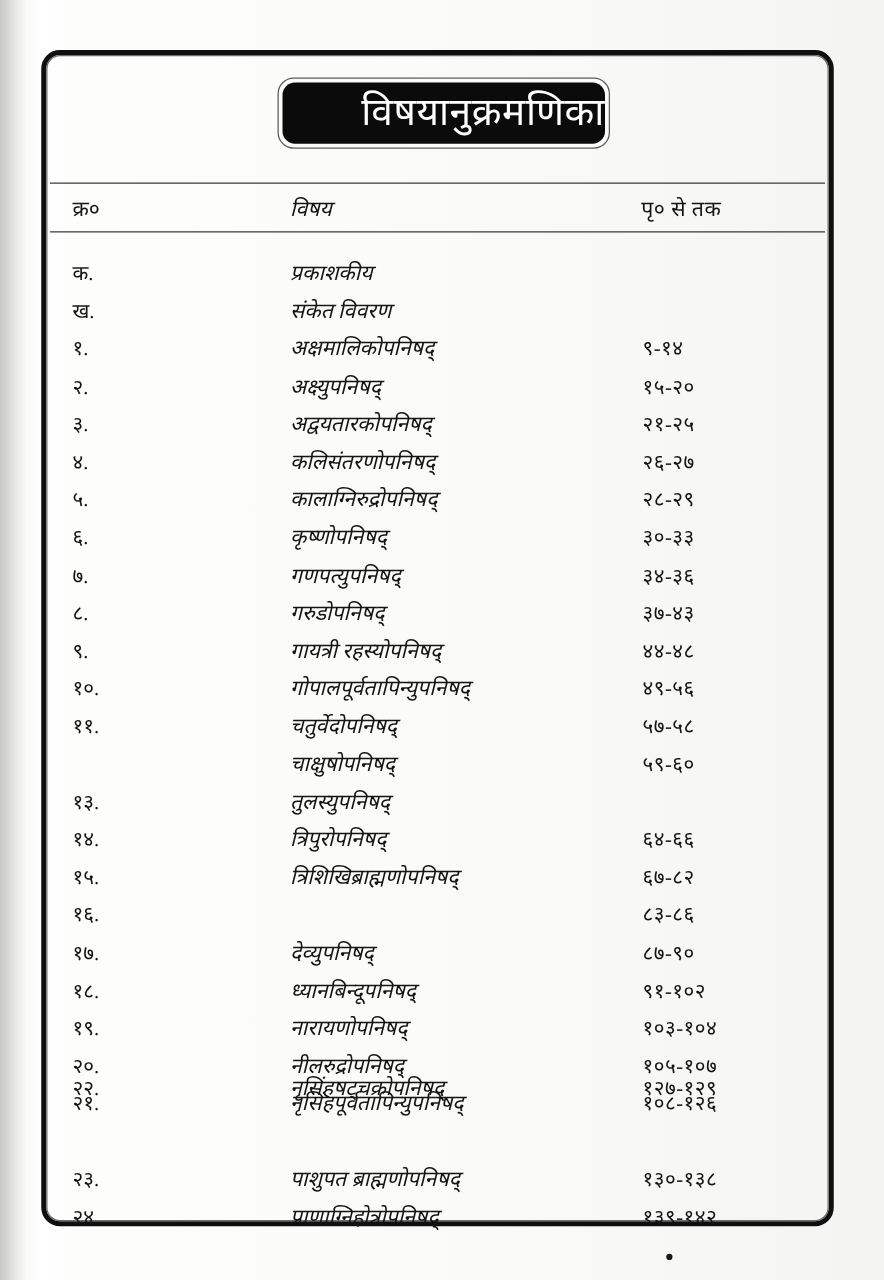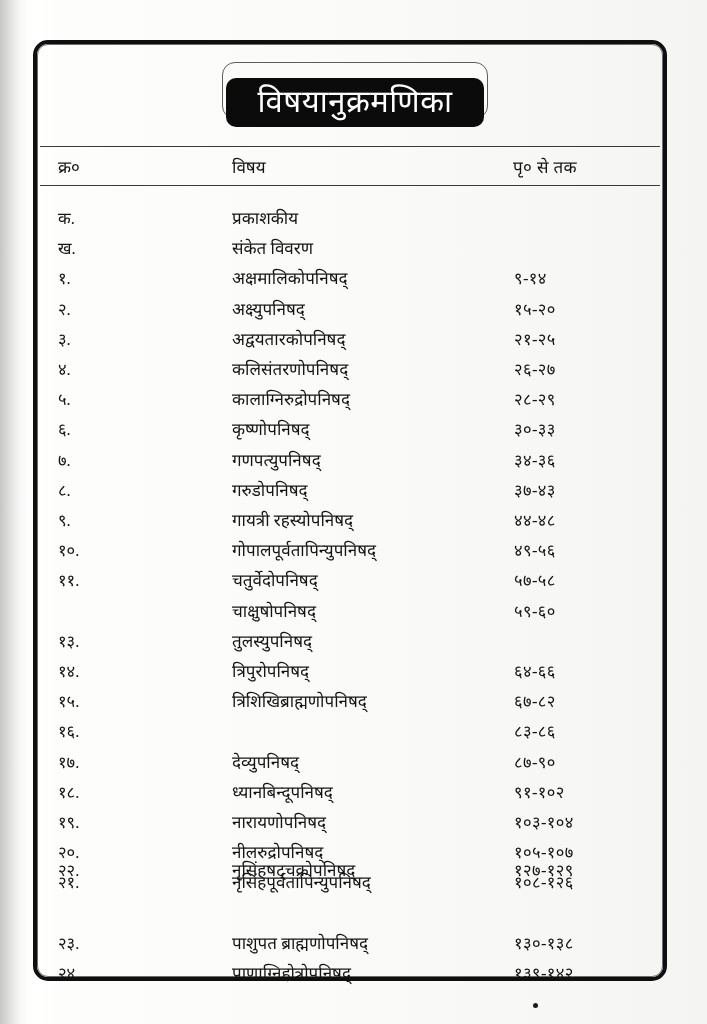--- a/index.html
+++ b/index.html
@@ -76,23 +76,22 @@
     box-sizing: border-box;
     padding: 3px;
   }
   .title-plate-fill {
     width: 100%;
     height: 100%;
     background: #0b0b0b;
     border-radius: 10px;
     display: flex;
     align-items: center;
-    justify-content: center;
+    justify-content: flex-end;
     box-sizing: border-box;
-    margin-top: 12px;
   }
   .title-text {
     color: #ffffff;
     font-size: 31px;
     line-height: 1;
     letter-spacing: 0.5px;
     font-family: "Liberation Serif", "DejaVu Serif", serif;
     white-space: nowrap;
     transform: translateY(-1px);
   }
@@ -134,20 +133,21 @@
   }
   .c-subject {
     position: absolute;
     left: 192px;
     top: 0;
     width: 300px;
     font-size: 17px;
     color: #141414;
     font-family: "Liberation Serif", "DejaVu Serif", serif;
     white-space: nowrap;
+    font-style: italic;
   }
   .c-pages {
     position: absolute;
     left: 474px;
     top: 0;
     width: 140px;
     font-size: 16.5px;
     color: #141414;
     font-family: "Liberation Serif", "DejaVu Serif", serif;
     white-space: nowrap;

